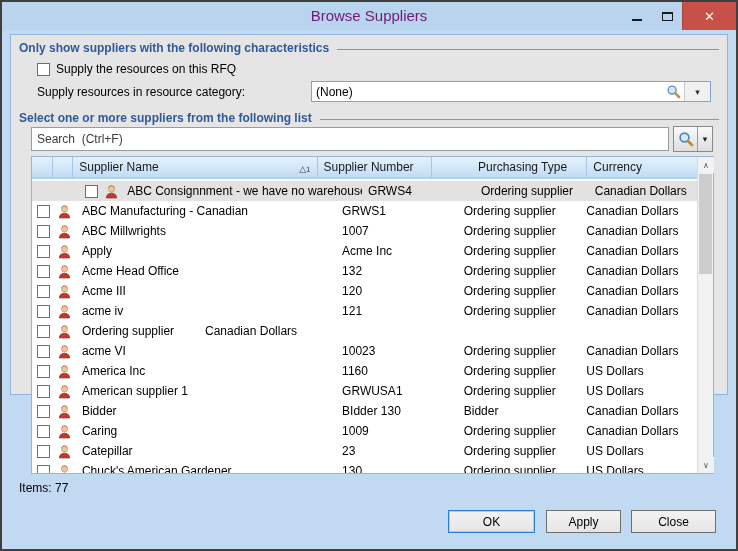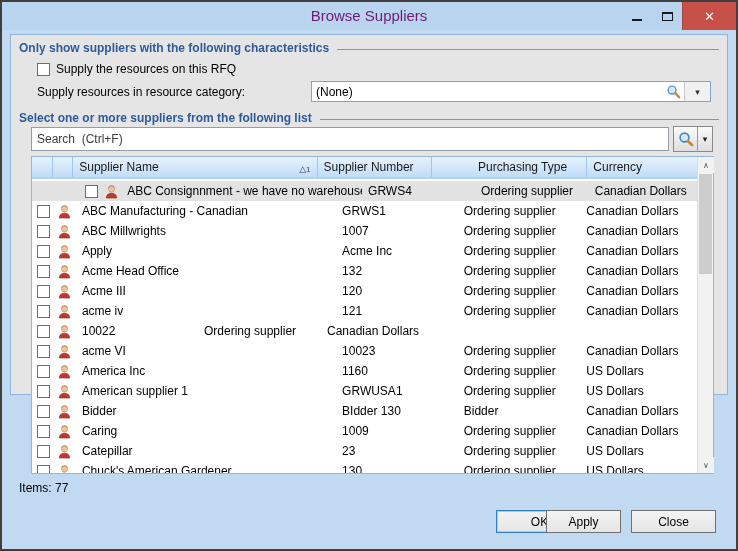--- a/index.html
+++ b/index.html
@@ -57,21 +57,21 @@
   .cell.c-currency{width:117px;}
   
   .vscroll{position:absolute;right:0;top:0;width:16px;height:316px;background:#f2f2f2;border-left:1px solid #dcdcdc;}
   .sbtn{position:absolute;left:0;width:16px;height:16px;display:flex;align-items:center;justify-content:center;font-size:8px;color:#555;background:#f2f2f2;}
   .sbtn.up{top:0;}
   .sbtn.down{bottom:0;}
   .sthumb{position:absolute;left:1px;top:17px;width:13px;height:100px;background:#cdcdcd;}
   
   .items{position:absolute;left:8px;top:446px;font-size:12px;color:#000;}
   .btn{position:absolute;top:475px;height:23px;background:linear-gradient(#f3f3f3,#e5e5e5);border:1px solid #707070;font-size:12px;color:#000;text-align:center;line-height:21px;cursor:default;}
-  .btn.ok{left:437px;width:87px;border:1px solid #2f7fd0;box-shadow:0 0 0 1px #a8cdf0 inset;margin-left:48px;}
+  .btn.ok{left:437px;width:87px;border:1px solid #2f7fd0;box-shadow:0 0 0 1px #a8cdf0 inset;}
   .btn.apply{left:535px;width:75px;}
   .btn.close-b{left:620px;width:85px;}
 </style>
 </head>
 <body>
 
 <div class="dialog">
 
   <div class="titlebar">
     <span class="title">Browse Suppliers</span>
@@ -264,21 +264,20 @@
     <span class="cell c-check">
               <span class="cb"></span>
             </span>
     <span class="cell c-icon">
       <svg width="15" height="15" viewBox="0 0 16 16">
         <path d="M2.5 15c0-3.6 2.2-5.2 5.5-5.2s5.5 1.6 5.5 5.2z" fill="#c1392e" stroke="#8e261e" stroke-width="0.6"></path>
         <circle cx="8" cy="5.4" r="3.3" fill="#f0c49b" stroke="#a97a4a" stroke-width="0.5"></circle>
         <path d="M4.7 5a3.3 3.3 0 0 1 6.6 0c-.4-1.4-1.1-2.9-3.3-2.9S5.1 3.6 4.7 5z" fill="#8a5a2e"></path>
       </svg>
     </span>
-    <span class="cell c-number">10022</span>
     <span class="cell c-type">Ordering supplier</span>
     <span class="cell c-currency">Canadian Dollars</span>
   </div>
           <div class="trow">
     <span class="cell c-check">
               <span class="cb"></span>
             </span>
     <span class="cell c-icon">
       <svg width="15" height="15" viewBox="0 0 16 16">
         <path d="M2.5 15c0-3.6 2.2-5.2 5.5-5.2s5.5 1.6 5.5 5.2z" fill="#c1392e" stroke="#8e261e" stroke-width="0.6"></path>

